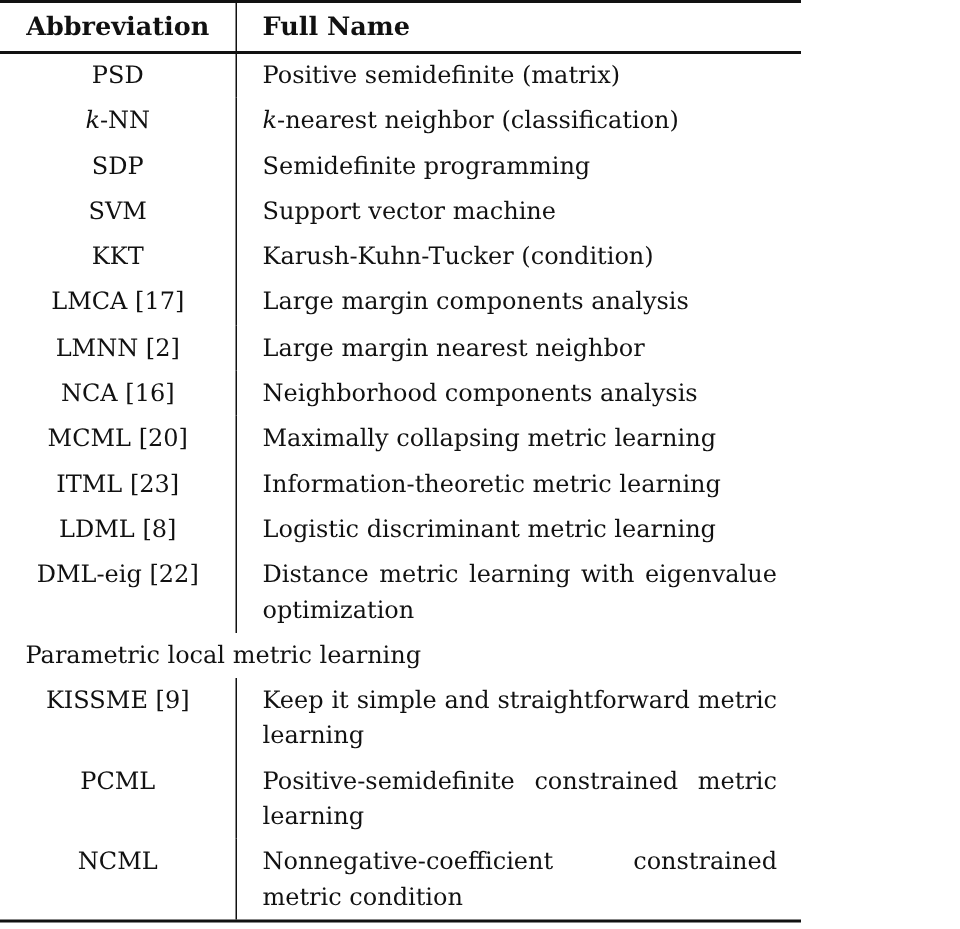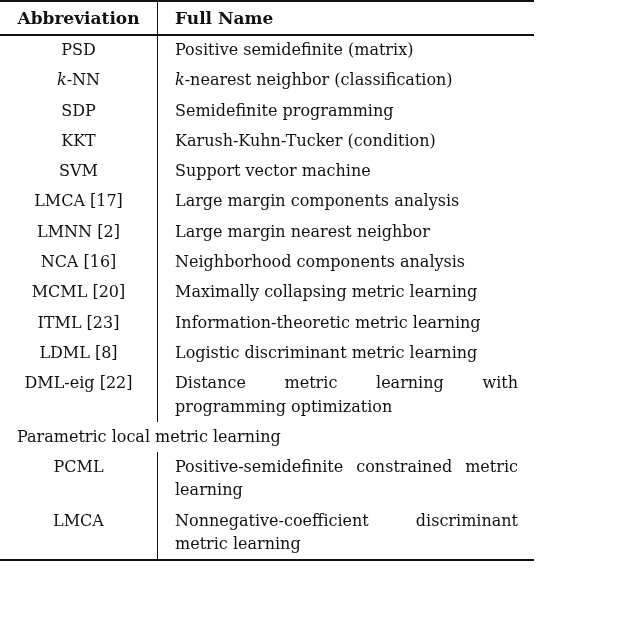--- a/index.html
+++ b/index.html
@@ -32,26 +32,26 @@
   </div>
   <div class="row">
     <div class="c1"><span class="it">k</span><span>-NN</span></div>
     <div class="c2"><span class="it">k</span><span>-nearest neighbor (classification)</span></div>
   </div>
   <div class="row">
     <div class="c1">SDP</div>
     <div class="c2">Semidefinite programming</div>
   </div>
   <div class="row">
+    <div class="c1">SVM</div>
+    <div class="c2">Support vector machine</div>
+  </div>
+  <div class="row">
     <div class="c1">KKT</div>
     <div class="c2">Karush-Kuhn-Tucker (condition)</div>
-  </div>
-  <div class="row">
-    <div class="c1">SVM</div>
-    <div class="c2">Support vector machine</div>
   </div>
   <div class="row">
     <div class="c1">LMCA [17]</div>
     <div class="c2">Large margin components analysis</div>
   </div>
   <div class="row">
     <div class="c1">LMNN [2]</div>
     <div class="c2">Large margin nearest neighbor</div>
   </div>
   <div class="row">
@@ -65,26 +65,30 @@
   <div class="row">
     <div class="c1">ITML [23]</div>
     <div class="c2">Information-theoretic metric learning</div>
   </div>
   <div class="row">
     <div class="c1">LDML [8]</div>
     <div class="c2">Logistic discriminant metric learning</div>
   </div>
   <div class="row">
     <div class="c1">DML-eig [22]</div>
-    <div class="c2">Distance metric learning with programming optimization</div>
+    <div class="c2">Distance metric learning with eigenvalue optimization</div>
   </div>
   <div class="row">
     <div class="c2">Parametric local metric learning</div>
+  </div>
+  <div class="row">
+    <div class="c1">KISSME [9]</div>
+    <div class="c2">Keep it simple and straightforward metric learning</div>
   </div>
   <div class="row">
     <div class="c1">PCML</div>
     <div class="c2">Positive-semidefinite constrained metric learning</div>
   </div>
   <div class="row">
-    <div class="c1">LMCA</div>
-    <div class="c2">Nonnegative-coefficient discriminant metric learning</div>
+    <div class="c1">NCML</div>
+    <div class="c2">Nonnegative-coefficient constrained metric condition</div>
   </div>
 </div>
 
 </body></html>

